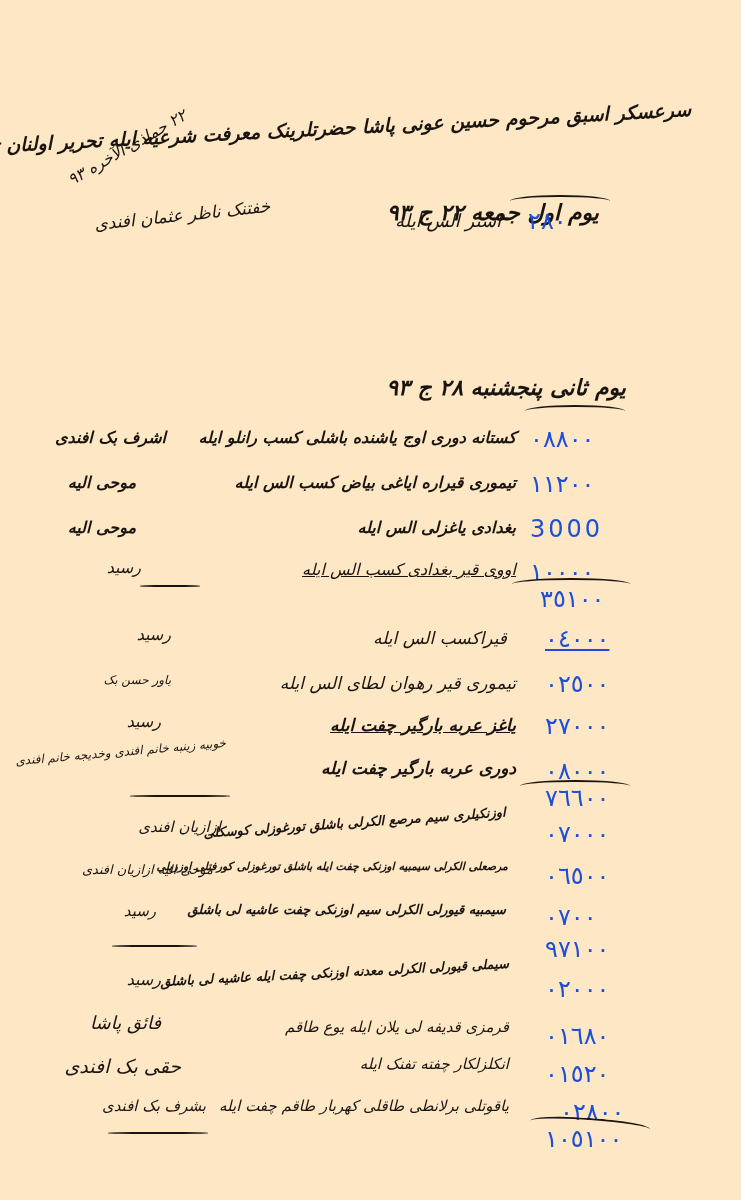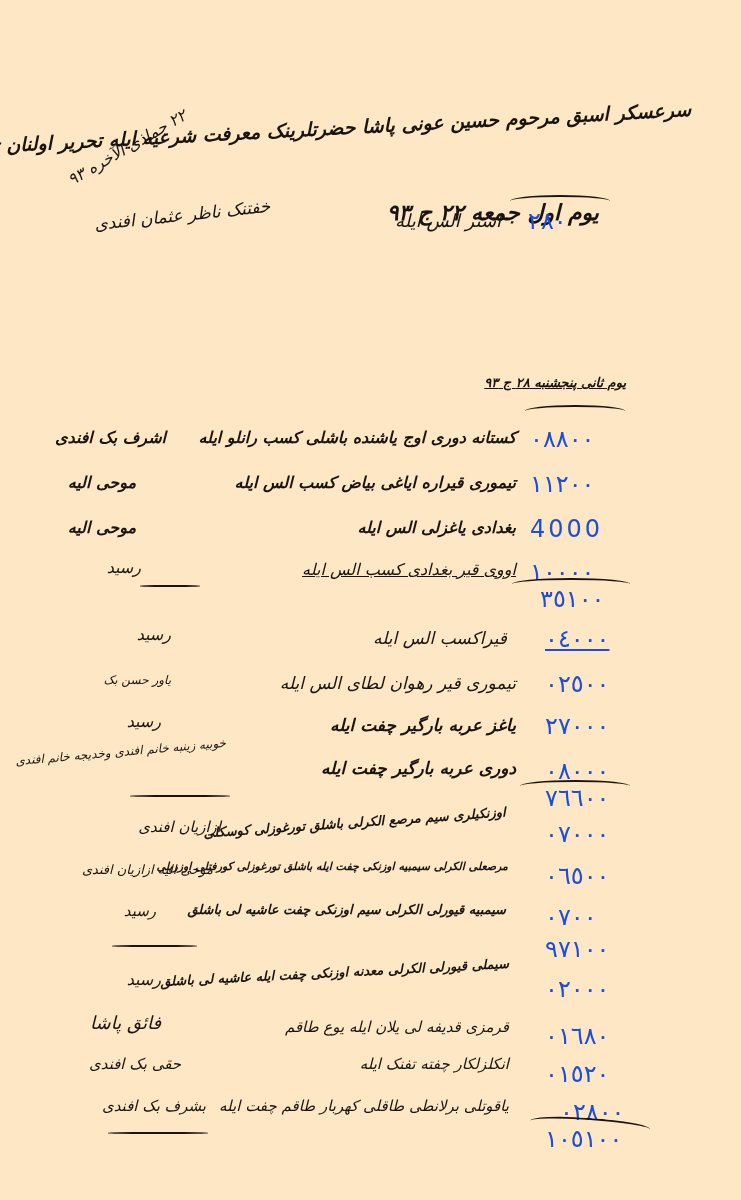--- a/index.html
+++ b/index.html
@@ -44,53 +44,53 @@
 
 <div class="ar" style="top:98px; right:50px; font-size:19px; font-weight:bold; transform:rotate(-3deg); transform-origin:right center;">سرعسکر اسبق مرحوم حسین عونی پاشا حضرتلرینک معرفت شرعیه ایله تحریر اولنان ترکه‌سی دفتریدر</div>
 <div class="ar" style="top:138px; left:60px; font-size:16px; transform:rotate(-30deg); direction:rtl;">٢٢ جماذی الآخره ٩٣</div>
 
 <div class="ar" style="top:152px; right:142px; font-size:22px; font-weight:bold;margin-top:48px;">یوم اول جمعه ٢٢ ج ٩٣</div>
 <div class="rule" style="top:195px; left:510px; width:100px; height:10px;"></div>
 <div class="num" style="top:207px; left:528px;">٢٨٠</div>
 <div class="ar" style="top:210px; right:240px; font-size:18px;">استر الس ایله</div>
 <div class="ar" style="top:205px; right:470px; font-size:17px; transform:rotate(-6deg);">خفتنک ناظر عثمان افندی</div>
 
-<div class="ar" style="top:375px; right:115px; font-size:13px; font-weight:bold;text-decoration:underline;">یوم ثانی پنجشنبه ٢٨ ج ٩٣</div>
+<div class="ar" style="top:375px; right:115px; font-size:22px; font-weight:bold;">یوم ثانی پنجشنبه ٢٨ ج ٩٣</div>
 <div class="rule" style="top:405px; left:525px; width:100px; height:10px;"></div>
 
 <div class="num" style="top:425px; left:530px;">٠٨٨٠٠</div>
 <div class="ar" style="top:428px; right:225px; font-size:16px; font-weight:bold;">کستانه دوری اوج یاشنده باشلی کسب رانلو ایله</div>
 <div class="ar" style="top:428px; right:575px; font-size:16px; font-weight:bold;">اشرف بک افندی</div>
 
 <div class="num" style="top:470px; left:530px;">١١٢٠٠</div>
 <div class="ar" style="top:473px; right:225px; font-size:16px; font-weight:bold;">تیموری قیراره ایاغی بیاض کسب الس ایله</div>
 <div class="ar" style="top:473px; right:605px; font-size:16px; font-weight:bold;">موحی الیه</div>
 
-<div class="num" style="top:515px; left:530px;">4000</div>
+<div class="num" style="top:515px; left:530px;">3000</div>
 <div class="ar" style="top:518px; right:225px; font-size:16px; font-weight:bold;">بغدادی یاغزلی الس ایله</div>
 <div class="ar" style="top:518px; right:605px; font-size:16px; font-weight:bold;">موحی الیه</div>
 
 <div class="num" style="top:558px; left:530px;">١٠٠٠٠</div>
 <div class="ar" style="top:560px; right:225px; font-size:16px;text-decoration:underline;">اووی قیر بغدادی کسب الس ایله</div>
 <div class="ar" style="top:558px; right:600px; font-size:16px;">رسید</div>
 <div class="uline" style="top:585px; left:140px; width:60px;"></div>
 
 <div class="rule" style="top:578px; left:512px; width:118px; height:10px;"></div>
 <div class="num" style="top:585px; left:540px;">٣٥١٠٠</div>
 
 <div class="num" style="top:625px; left:545px;text-decoration:underline;">٠٤٠٠٠</div>
 <div class="ar" style="top:628px; right:234px; font-size:17px;">قیراکسب الس ایله</div>
 <div class="ar" style="top:625px; right:570px; font-size:16px;">رسید</div>
 
 <div class="num" style="top:670px; left:545px;">٠٢٥٠٠</div>
 <div class="ar" style="top:673px; right:225px; font-size:17px;">تیموری قیر رهوان لطای الس ایله</div>
 <div class="ar" style="top:673px; right:570px; font-size:12px;">یاور حسن بک</div>
 
 <div class="num" style="top:712px; left:545px;">٢٧٠٠٠</div>
-<div class="ar" style="top:715px; right:225px; font-size:17px; font-weight:bold;">یاغز عربه بارگیر چفت ایله</div>
+<div class="ar" style="top:715px; right:225px; font-size:17px; font-weight:bold;text-decoration:underline;">یاغز عربه بارگیر چفت ایله</div>
 <div class="ar" style="top:712px; right:580px; font-size:16px;">رسید</div>
 
 <div class="num" style="top:757px; left:545px;">٠٨٠٠٠</div>
 <div class="ar" style="top:758px; right:225px; font-size:17px; font-weight:bold;">دوری عربه بارگیر چفت ایله</div>
 <div class="ar" style="top:745px; right:515px; font-size:12px; transform:rotate(-5deg);">خوبیه زینبه خانم افندی وخدیجه خانم افندی</div>
 <div class="uline" style="top:795px; left:130px; width:100px;"></div>
 
 <div class="rule" style="top:780px; left:520px; width:110px; height:10px;"></div>
 <div class="num" style="top:784px; left:545px;">٧٦٦٠٠</div>
 
@@ -112,21 +112,21 @@
 <div class="num" style="top:975px; left:545px;">٠٢٠٠٠</div>
 <div class="ar" style="top:965px; right:232px; font-size:13px; font-weight:bold; transform:rotate(-3deg);">سیملی قیورلی الکرلی معدنه اوزنکی چفت ایله عاشیه لی باشلق</div>
 <div class="ar" style="top:970px; right:580px; font-size:16px;">رسید</div>
 
 <div class="num" style="top:1022px; left:545px;">٠١٦٨٠</div>
 <div class="ar" style="top:1018px; right:232px; font-size:15px;">قرمزی قدیفه لی یلان ایله یوع طاقم</div>
 <div class="ar" style="top:1012px; right:580px; font-size:18px;">فائق پاشا</div>
 
 <div class="num" style="top:1060px; left:545px;">٠١٥٢٠</div>
 <div class="ar" style="top:1055px; right:232px; font-size:15px;">انکلزلکار چفته تفنک ایله</div>
-<div class="ar" style="top:1055px; right:560px; font-size:15px;">حقی بک افندی</div>
+<div class="ar" style="top:1055px; right:560px; font-size:19px;">حقی بک افندی</div>
 
 <div class="num" style="top:1098px; left:560px;">٠٢٨٠٠</div>
 <div class="ar" style="top:1097px; right:232px; font-size:15px;">یاقوتلی برلانطی طاقلی کهربار طاقم چفت ایله</div>
 <div class="ar" style="top:1097px; right:535px; font-size:15px;text-align:center;">بشرف بک افندی</div>
 <div class="uline" style="top:1132px; left:108px; width:100px;"></div>
 
 <div class="rule" style="top:1118px; left:530px; width:120px; height:12px; transform:rotate(4deg);"></div>
 <div class="num" style="top:1125px; left:545px;">١٠٥١٠٠</div>
 
 </body></html>

